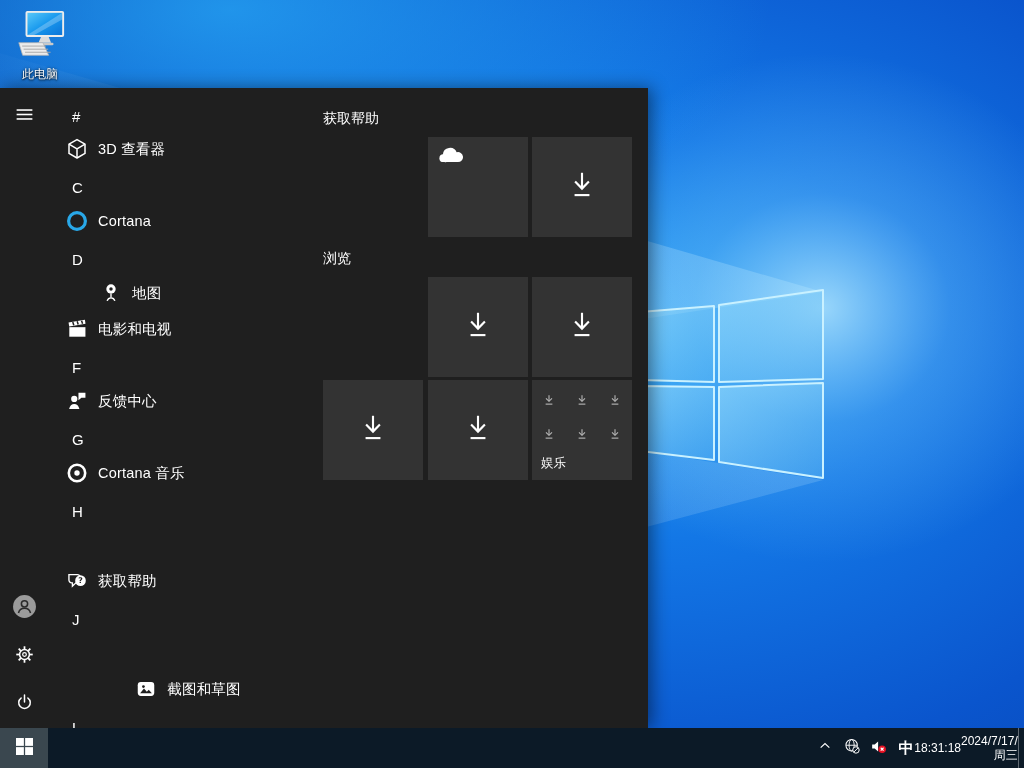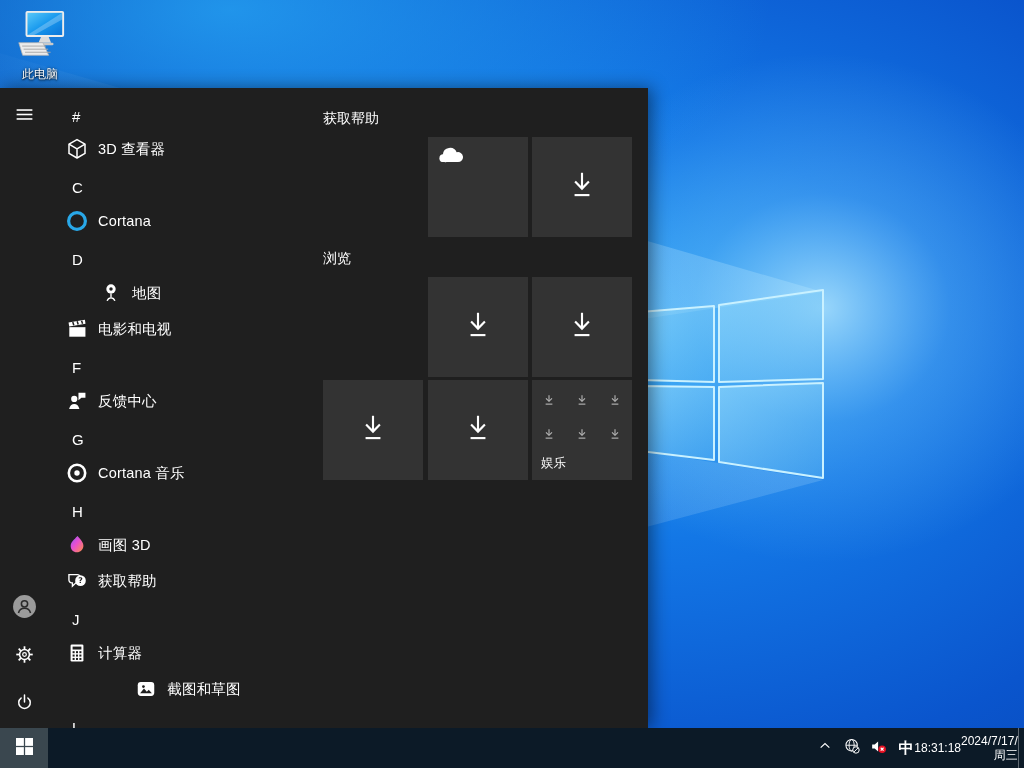--- a/index.html
+++ b/index.html
@@ -240,67 +240,32 @@
             <svg viewBox="0 0 24 24" width="24" height="24">
               <circle cx="12" cy="12" r="8.2" fill="none" stroke="#fff" stroke-width="2.6"></circle>
               <circle cx="12" cy="12" r="2.7" fill="#fff"></circle>
             </svg>
           </span>
           <span class="app-label">Cortana 音乐</span>
         </div>
         <div class="list-row letter-row" style="top: 405px;">
           <span class="letter">H</span>
         </div>
-        <div class="list-row app-row" style="top: 439px;">
-          <span class="app-icon">
-            <svg viewBox="0 0 24 24" width="22" height="22">
-              <defs>
-                <linearGradient id="ic-p3d" x1="0" y1="0" x2="1" y2="1">
-                  <stop offset="0" stop-color="#8a5cf5"></stop>
-                  <stop offset="0.45" stop-color="#e84fd0"></stop>
-                  <stop offset="1" stop-color="#ff9040"></stop>
-                </linearGradient>
-              </defs>
-              <path d="M12.6 2.2c3.8 4.2 6.6 7.3 6.4 10.9-.2 4-3.4 7-7.2 6.9-3.8-.1-6.9-3.3-6.7-7.3.2-3.6 3.4-6.4 7.5-10.5z" fill="url(#ic-p3d)"></path>
-            </svg>
-          </span>
-          <span class="app-label">画图 3D</span>
-        </div>
         <div class="list-row app-row" style="top: 475px;">
           <span class="app-icon">
             <svg viewBox="0 0 24 24" width="22" height="22">
               <path d="M3.2 5h9.2a2.8 2.8 0 012.8 2.8v3.4a2.8 2.8 0 01-2.8 2.8h-1.6L7 17.6V14h-.8a3 3 0 01-3-3z" fill="none" stroke="#fff" stroke-width="1.5"></path>
               <circle cx="15.8" cy="11.6" r="5.8" fill="#fff"></circle>
               <text x="15.8" y="14.7" text-anchor="middle" font-size="8.6" font-weight="bold" fill="#1f1f1f" font-family="DejaVu Sans, sans-serif">?</text>
             </svg>
           </span>
           <span class="app-label">获取帮助</span>
         </div>
         <div class="list-row letter-row" style="top: 513px;">
           <span class="letter">J</span>
-        </div>
-        <div class="list-row app-row" style="top: 547px;">
-          <span class="app-icon">
-            <svg viewBox="0 0 24 24" width="22" height="22">
-              <rect x="5" y="2.6" width="14" height="18.8" rx="1.4" fill="#fff"></rect>
-              <rect x="7.2" y="5" width="9.6" height="3.2" fill="#1f1f1f"></rect>
-              <g fill="#1f1f1f">
-                <rect x="7.2" y="10" width="2.2" height="2.2"></rect>
-                <rect x="10.9" y="10" width="2.2" height="2.2"></rect>
-                <rect x="14.6" y="10" width="2.2" height="2.2"></rect>
-                <rect x="7.2" y="13.7" width="2.2" height="2.2"></rect>
-                <rect x="10.9" y="13.7" width="2.2" height="2.2"></rect>
-                <rect x="14.6" y="13.7" width="2.2" height="2.2"></rect>
-                <rect x="7.2" y="17.4" width="2.2" height="2.2"></rect>
-                <rect x="10.9" y="17.4" width="2.2" height="2.2"></rect>
-                <rect x="14.6" y="17.4" width="2.2" height="2.2"></rect>
-              </g>
-            </svg>
-          </span>
-          <span class="app-label">计算器</span>
         </div>
         <div class="list-row app-row" style="top: 583px; justify-content: center;">
           <span class="app-icon">
             <svg viewBox="0 0 24 24" width="22" height="22">
               <rect x="3" y="4.4" width="18" height="15.2" rx="3.4" fill="#fff"></rect>
               <circle cx="9.2" cy="9.4" r="1.5" fill="#1f1f1f"></circle>
               <path d="M5.6 16.6l4.2-5.2 3.1 3.6 2.1-2.2 3.4 3.8z" fill="#1f1f1f"></path>
             </svg>
           </span>
           <span class="app-label">截图和草图</span>

